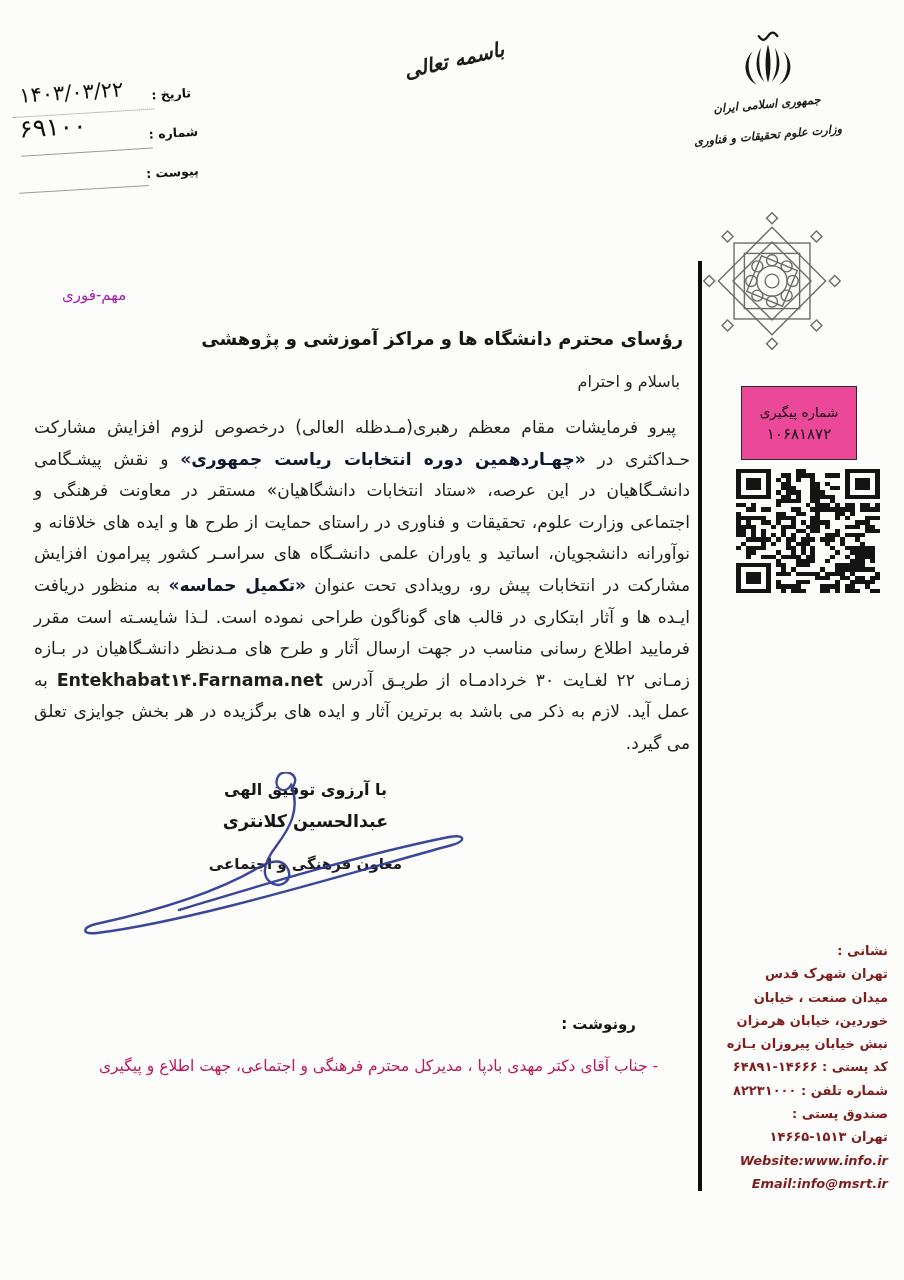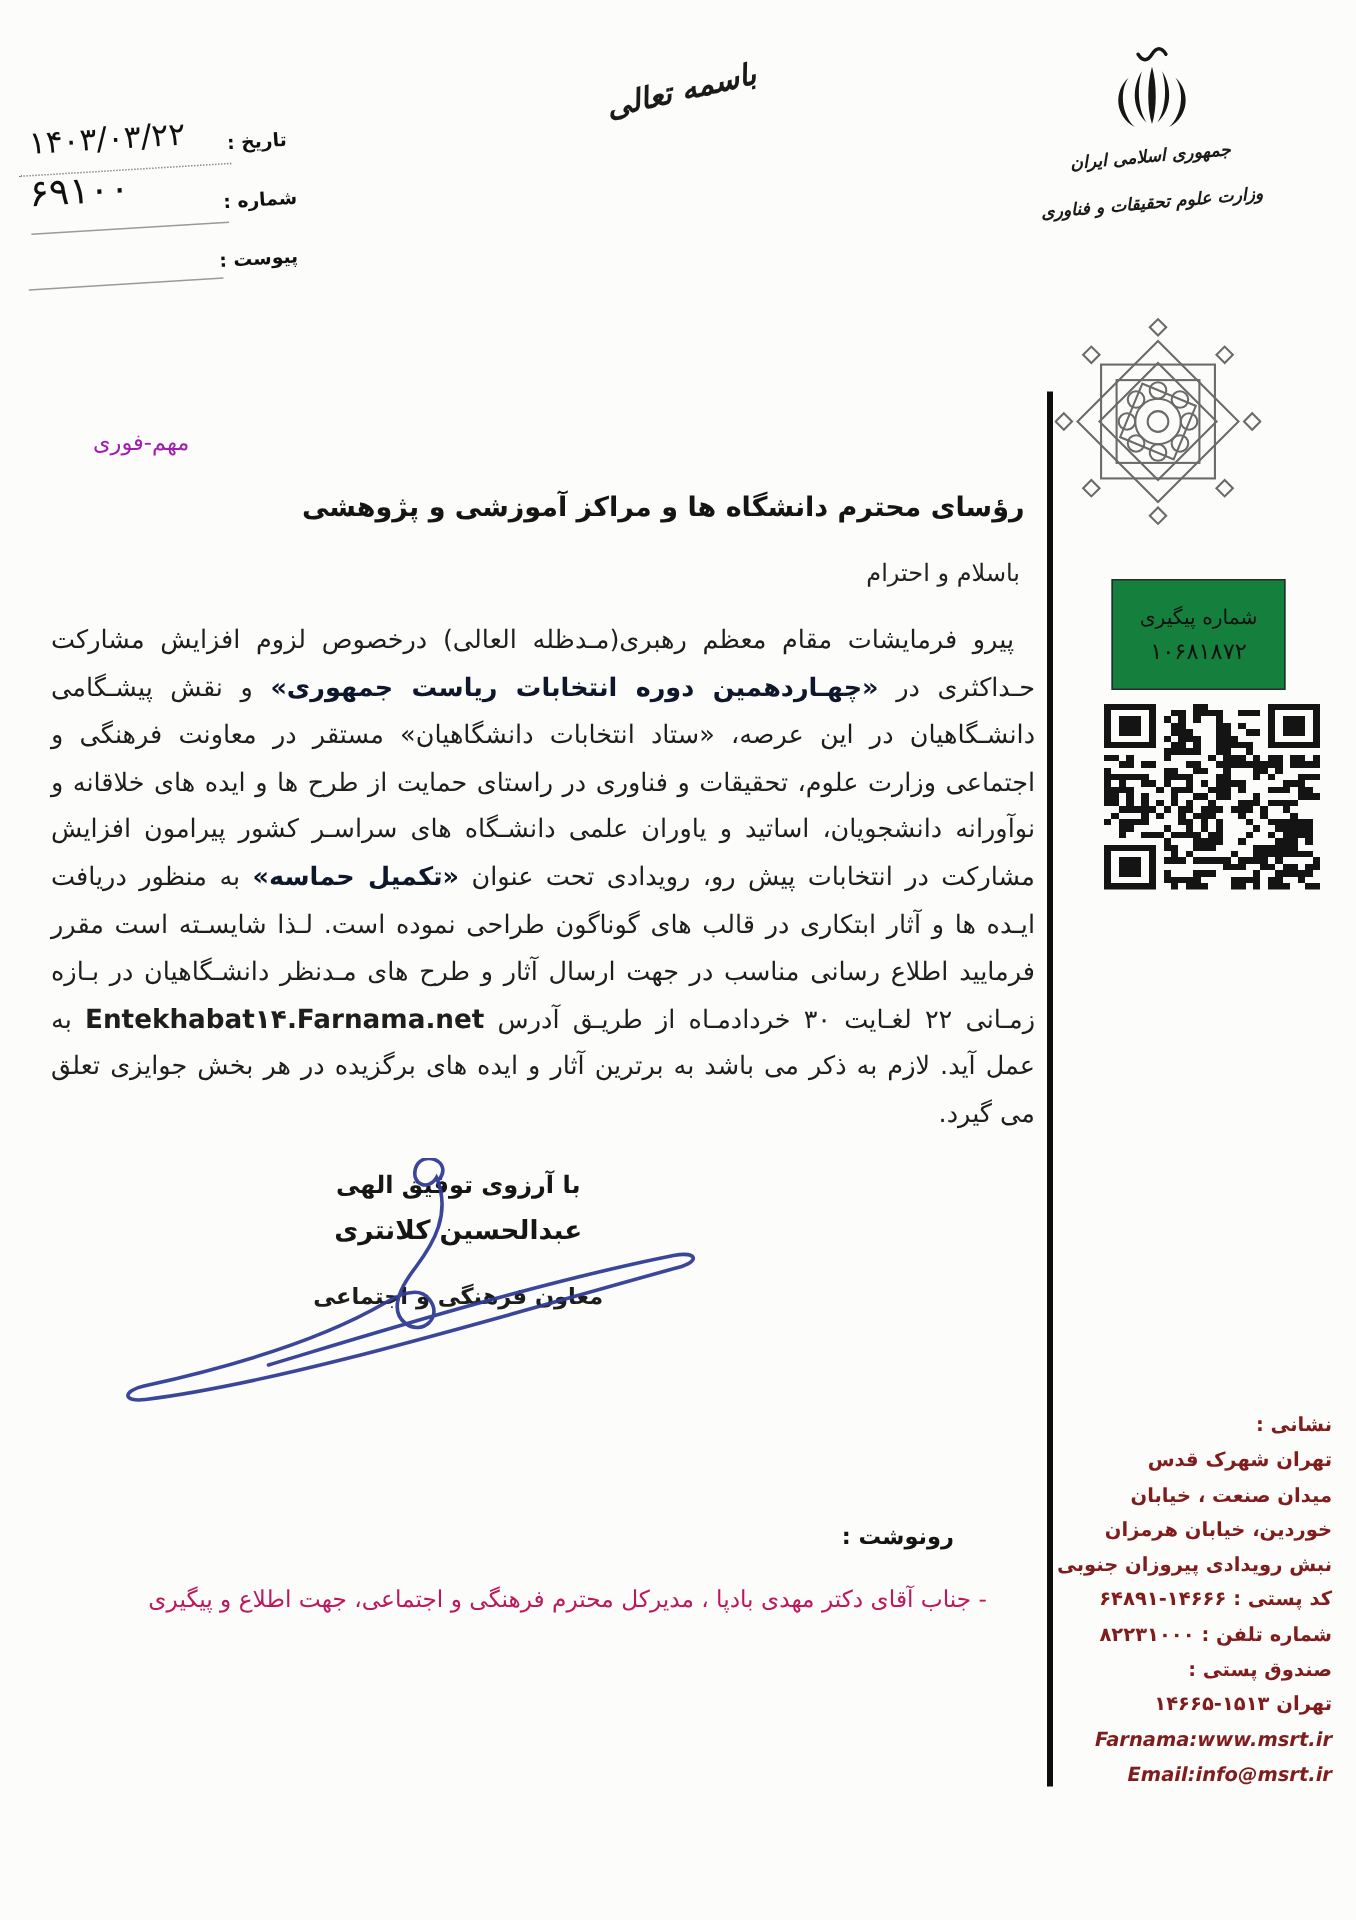--- a/index.html
+++ b/index.html
@@ -30,21 +30,21 @@
   .emblem{position:absolute; left:737px; top:28px; width:62px; height:68px;}
   .gov-line{position:absolute; text-align:center; font-family:"DejaVu Serif", serif;
     font-weight:bold; font-style:italic; color:#1a1a1a; white-space:nowrap; direction:rtl;}
   .gov1{left:700px; top:97px;  width:134px; font-size:11.5px; transform:rotate(-5deg);}
   .gov2{left:686px; top:128px; width:164px; font-size:11.5px; transform:rotate(-5deg);}
   
   .vline{position:absolute; left:698px; top:261px; width:4px; height:930px; background:#0d0d0d;}
   .ornament{position:absolute; left:703px; top:211px; width:138px; height:140px;}
   .tracking-box{position:absolute; left:741px; top:386px; width:114px; height:72px;
     border:1.5px solid #2a2a2a; display:flex; flex-direction:column; align-items:center;
-    justify-content:center; gap:5px; background:#15803d;}
+    justify-content:center; gap:5px; background:#ec4899;}
   .tracking-label{font-size:13.5px; color:#111; direction:rtl; white-space:nowrap;}
   .tracking-number{font-size:15px; color:#111; letter-spacing:2.5px; white-space:nowrap;}
   .qr{position:absolute; left:736px; top:469px; width:144px; height:124px;}
   .address{position:absolute; left:700px; top:939px; width:188px; direction:rtl;
     text-align:right; font-size:13px; font-weight:bold; line-height:23.3px; color:#7f1d1d;}
   .address .latin-line{direction:ltr; font-style:italic; unicode-bidi:isolate;}
   
   .priority{position:absolute; left:62px; top:266px; font-size:15px; color:#a21caf; direction:rtl; white-space:nowrap;margin-top:20px;}
   .recipient{position:absolute; right:221px; top:316px; font-size:18px; font-weight:bold;
     color:#151515; direction:rtl; white-space:nowrap;margin-top:12px;}
@@ -134,26 +134,26 @@
 
   <svg class="qr" viewBox="0 0 116 116" preserveAspectRatio="none" shape-rendering="crispEdges" aria-hidden="true">
       <path fill="#141414" fill-rule="evenodd" d="M48 0h4v4h-4zM52 0h4v4h-4zM36 4h4v4h-4zM40 4h4v4h-4zM48 4h4v4h-4zM52 4h4v4h-4zM56 4h4v4h-4zM60 4h4v4h-4zM72 4h4v4h-4zM76 4h4v4h-4zM80 4h4v4h-4zM32 8h4v4h-4zM40 8h4v4h-4zM48 8h4v4h-4zM60 8h4v4h-4zM36 12h4v4h-4zM40 12h4v4h-4zM60 12h4v4h-4zM64 12h4v4h-4zM72 12h4v4h-4zM36 16h4v4h-4zM40 16h4v4h-4zM44 16h4v4h-4zM60 16h4v4h-4zM64 16h4v4h-4zM76 16h4v4h-4zM80 16h4v4h-4zM32 20h4v4h-4zM40 20h4v4h-4zM44 20h4v4h-4zM48 20h4v4h-4zM60 20h4v4h-4zM64 20h4v4h-4zM68 20h4v4h-4zM36 24h4v4h-4zM40 24h4v4h-4zM48 24h4v4h-4zM60 24h4v4h-4zM64 24h4v4h-4zM68 24h4v4h-4zM72 24h4v4h-4zM76 24h4v4h-4zM32 28h4v4h-4zM36 28h4v4h-4zM40 28h4v4h-4zM44 28h4v4h-4zM48 28h4v4h-4zM60 28h4v4h-4zM64 28h4v4h-4zM76 28h4v4h-4zM0 32h4v4h-4zM4 32h4v4h-4zM12 32h4v4h-4zM32 32h4v4h-4zM56 32h4v4h-4zM64 32h4v4h-4zM68 32h4v4h-4zM72 32h4v4h-4zM80 32h4v4h-4zM88 32h4v4h-4zM92 32h4v4h-4zM100 32h4v4h-4zM104 32h4v4h-4zM112 32h4v4h-4zM8 36h4v4h-4zM12 36h4v4h-4zM20 36h4v4h-4zM24 36h4v4h-4zM44 36h4v4h-4zM48 36h4v4h-4zM60 36h4v4h-4zM64 36h4v4h-4zM68 36h4v4h-4zM72 36h4v4h-4zM76 36h4v4h-4zM80 36h4v4h-4zM84 36h4v4h-4zM88 36h4v4h-4zM92 36h4v4h-4zM100 36h4v4h-4zM104 36h4v4h-4zM108 36h4v4h-4zM112 36h4v4h-4zM0 40h4v4h-4zM32 40h4v4h-4zM36 40h4v4h-4zM48 40h4v4h-4zM52 40h4v4h-4zM64 40h4v4h-4zM80 40h4v4h-4zM84 40h4v4h-4zM92 40h4v4h-4zM0 44h4v4h-4zM4 44h4v4h-4zM8 44h4v4h-4zM12 44h4v4h-4zM16 44h4v4h-4zM20 44h4v4h-4zM32 44h4v4h-4zM36 44h4v4h-4zM40 44h4v4h-4zM44 44h4v4h-4zM60 44h4v4h-4zM64 44h4v4h-4zM80 44h4v4h-4zM88 44h4v4h-4zM104 44h4v4h-4zM108 44h4v4h-4zM112 44h4v4h-4zM0 48h4v4h-4zM8 48h4v4h-4zM20 48h4v4h-4zM24 48h4v4h-4zM32 48h4v4h-4zM44 48h4v4h-4zM52 48h4v4h-4zM60 48h4v4h-4zM64 48h4v4h-4zM68 48h4v4h-4zM72 48h4v4h-4zM96 48h4v4h-4zM100 48h4v4h-4zM104 48h4v4h-4zM0 52h4v4h-4zM4 52h4v4h-4zM8 52h4v4h-4zM12 52h4v4h-4zM28 52h4v4h-4zM36 52h4v4h-4zM40 52h4v4h-4zM44 52h4v4h-4zM56 52h4v4h-4zM60 52h4v4h-4zM64 52h4v4h-4zM72 52h4v4h-4zM88 52h4v4h-4zM92 52h4v4h-4zM96 52h4v4h-4zM104 52h4v4h-4zM108 52h4v4h-4zM0 56h4v4h-4zM4 56h4v4h-4zM12 56h4v4h-4zM20 56h4v4h-4zM36 56h4v4h-4zM48 56h4v4h-4zM52 56h4v4h-4zM60 56h4v4h-4zM64 56h4v4h-4zM80 56h4v4h-4zM104 56h4v4h-4zM108 56h4v4h-4zM112 56h4v4h-4zM0 60h4v4h-4zM4 60h4v4h-4zM12 60h4v4h-4zM20 60h4v4h-4zM28 60h4v4h-4zM36 60h4v4h-4zM44 60h4v4h-4zM56 60h4v4h-4zM72 60h4v4h-4zM76 60h4v4h-4zM80 60h4v4h-4zM88 60h4v4h-4zM92 60h4v4h-4zM96 60h4v4h-4zM100 60h4v4h-4zM8 64h4v4h-4zM12 64h4v4h-4zM16 64h4v4h-4zM20 64h4v4h-4zM24 64h4v4h-4zM32 64h4v4h-4zM40 64h4v4h-4zM44 64h4v4h-4zM52 64h4v4h-4zM56 64h4v4h-4zM60 64h4v4h-4zM68 64h4v4h-4zM72 64h4v4h-4zM76 64h4v4h-4zM84 64h4v4h-4zM96 64h4v4h-4zM4 68h4v4h-4zM20 68h4v4h-4zM28 68h4v4h-4zM40 68h4v4h-4zM48 68h4v4h-4zM52 68h4v4h-4zM56 68h4v4h-4zM72 68h4v4h-4zM84 68h4v4h-4zM100 68h4v4h-4zM0 72h4v4h-4zM8 72h4v4h-4zM12 72h4v4h-4zM16 72h4v4h-4zM20 72h4v4h-4zM40 72h4v4h-4zM44 72h4v4h-4zM52 72h4v4h-4zM60 72h4v4h-4zM76 72h4v4h-4zM88 72h4v4h-4zM92 72h4v4h-4zM96 72h4v4h-4zM100 72h4v4h-4zM104 72h4v4h-4zM108 72h4v4h-4zM8 76h4v4h-4zM12 76h4v4h-4zM32 76h4v4h-4zM44 76h4v4h-4zM52 76h4v4h-4zM60 76h4v4h-4zM80 76h4v4h-4zM92 76h4v4h-4zM96 76h4v4h-4zM100 76h4v4h-4zM104 76h4v4h-4zM108 76h4v4h-4zM8 80h4v4h-4zM20 80h4v4h-4zM24 80h4v4h-4zM28 80h4v4h-4zM36 80h4v4h-4zM40 80h4v4h-4zM44 80h4v4h-4zM48 80h4v4h-4zM56 80h4v4h-4zM60 80h4v4h-4zM76 80h4v4h-4zM88 80h4v4h-4zM96 80h4v4h-4zM100 80h4v4h-4zM104 80h4v4h-4zM108 80h4v4h-4zM32 84h4v4h-4zM48 84h4v4h-4zM52 84h4v4h-4zM56 84h4v4h-4zM60 84h4v4h-4zM72 84h4v4h-4zM92 84h4v4h-4zM96 84h4v4h-4zM100 84h4v4h-4zM108 84h4v4h-4zM32 88h4v4h-4zM36 88h4v4h-4zM48 88h4v4h-4zM52 88h4v4h-4zM56 88h4v4h-4zM80 88h4v4h-4zM84 88h4v4h-4zM88 88h4v4h-4zM92 88h4v4h-4zM96 88h4v4h-4zM100 88h4v4h-4zM36 92h4v4h-4zM44 92h4v4h-4zM68 92h4v4h-4zM80 92h4v4h-4zM84 92h4v4h-4zM88 92h4v4h-4zM92 92h4v4h-4zM96 92h4v4h-4zM100 92h4v4h-4zM104 92h4v4h-4zM108 92h4v4h-4zM32 96h4v4h-4zM36 96h4v4h-4zM40 96h4v4h-4zM48 96h4v4h-4zM52 96h4v4h-4zM56 96h4v4h-4zM60 96h4v4h-4zM64 96h4v4h-4zM72 96h4v4h-4zM76 96h4v4h-4zM80 96h4v4h-4zM84 96h4v4h-4zM92 96h4v4h-4zM112 96h4v4h-4zM64 100h4v4h-4zM68 100h4v4h-4zM72 100h4v4h-4zM84 100h4v4h-4zM88 100h4v4h-4zM96 100h4v4h-4zM100 100h4v4h-4zM108 100h4v4h-4zM112 100h4v4h-4zM32 104h4v4h-4zM48 104h4v4h-4zM52 104h4v4h-4zM56 104h4v4h-4zM80 104h4v4h-4zM92 104h4v4h-4zM96 104h4v4h-4zM100 104h4v4h-4zM104 104h4v4h-4zM108 104h4v4h-4zM32 108h4v4h-4zM36 108h4v4h-4zM40 108h4v4h-4zM44 108h4v4h-4zM48 108h4v4h-4zM68 108h4v4h-4zM72 108h4v4h-4zM76 108h4v4h-4zM80 108h4v4h-4zM88 108h4v4h-4zM92 108h4v4h-4zM104 108h4v4h-4zM36 112h4v4h-4zM44 112h4v4h-4zM48 112h4v4h-4zM52 112h4v4h-4zM68 112h4v4h-4zM72 112h4v4h-4zM80 112h4v4h-4zM88 112h4v4h-4zM92 112h4v4h-4zM96 112h4v4h-4zM108 112h4v4h-4zM112 112h4v4h-4z M0 0h28v28h-28z M4 4h20v20h-20z M8 8h12v12h-12z M88 0h28v28h-28z M92 4h20v20h-20z M96 8h12v12h-12z M0 88h28v28h-28z M4 92h20v20h-20z M8 96h12v12h-12z"></path>
     </svg>
 
   <div class="address">
     <div>نشانی :</div>
     <div>تهران شهرک قدس</div>
     <div>میدان صنعت ، خیابان</div>
     <div>خوردین، خیابان هرمزان</div>
-    <div>نبش رویدادی پیروزان جنوبی</div>
+    <div>نبش خیابان پیروزان بـازه</div>
     <div>کد پستی : ۱۴۶۶۶-۶۴۸۹۱</div>
     <div>شماره تلفن : ۸۲۲۳۱۰۰۰</div>
     <div>صندوق پستی :</div>
     <div>تهران ۱۵۱۳-۱۴۶۶۵</div>
-    <div class="latin-line">Farnama:www.msrt.ir</div>
+    <div class="latin-line">Website:www.info.ir</div>
     <div class="latin-line">Email:info@msrt.ir</div>
   </div>
 
   <div class="priority">مهم-فوری</div>
   <div class="recipient">رؤسای محترم دانشگاه ها و مراکز آموزشی و پژوهشی</div>
   <div class="salutation">باسلام و احترام</div>
 
   <p class="body-par"><span>پیرو فرمایشات مقام معظم رهبری(مـدظله العالی) درخصوص لزوم افزایش مشارکت حـداکثری در </span><span class="seg-bold">«چهـاردهمین دوره انتخابات ریاست جمهوری»</span><span> و نقش پیشـگامی دانشـگاهیان در این عرصه، «ستاد انتخابات دانشگاهیان» مستقر در معاونت فرهنگی و اجتماعی وزارت علوم، تحقیقات و فناوری در راستای حمایت از طرح ها و ایده های خلاقانه و نوآورانه دانشجویان، اساتید و یاوران علمی دانشـگاه های سراسـر کشور پیرامون افزایش مشارکت در انتخابات پیش رو، رویدادی تحت عنوان </span><span class="seg-bold">«تکمیل حماسه»</span><span> به منظور دریافت ایـده ها و آثار ابتکاری در قالب های گوناگون طراحی نموده است. لـذا شایسـته است مقرر فرمایید اطلاع رسانی مناسب در جهت ارسال آثار و طرح های مـدنظر دانشـگاهیان در بـازه زمـانی ۲۲ لغـایت ۳۰ خردادمـاه از طریـق آدرس </span><span class="seg-latin">Entekhabat۱۴.Farnama.net</span><span> به عمل آید. لازم به ذکر می باشد به برترین آثار و ایده های برگزیده در هر بخش جوایزی تعلق می گیرد.</span></p>
 
   <div class="sig-block">

